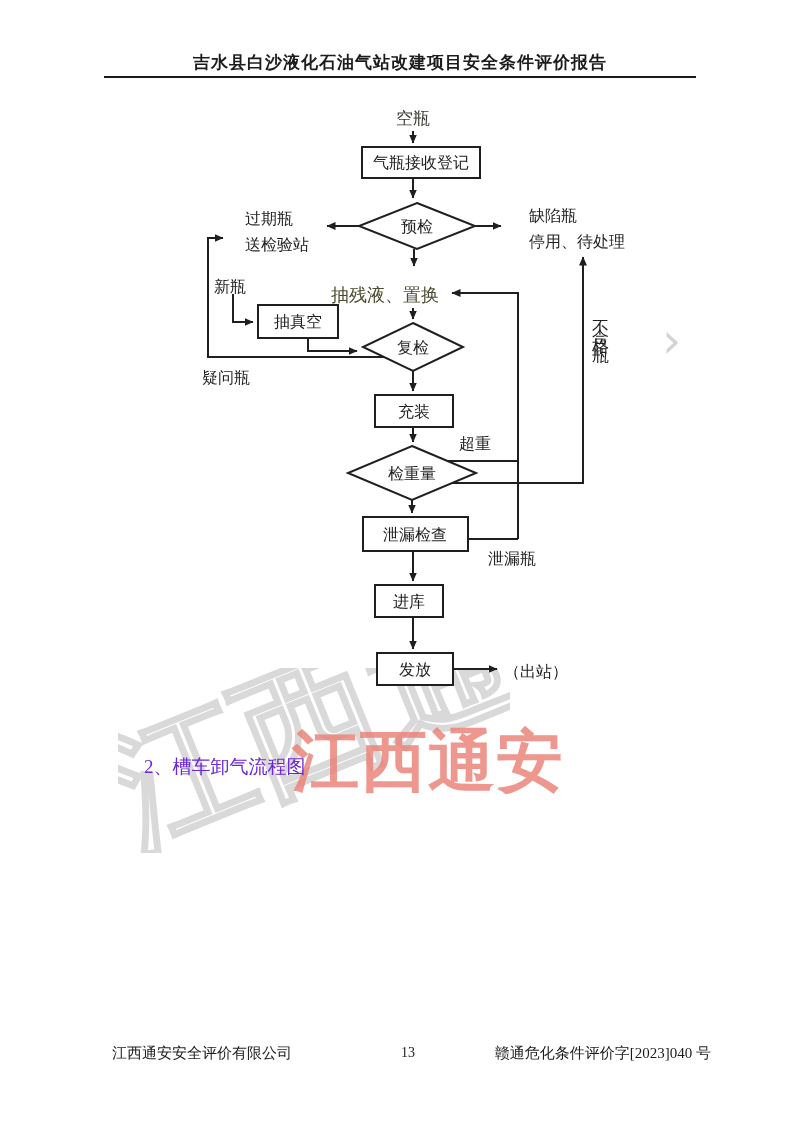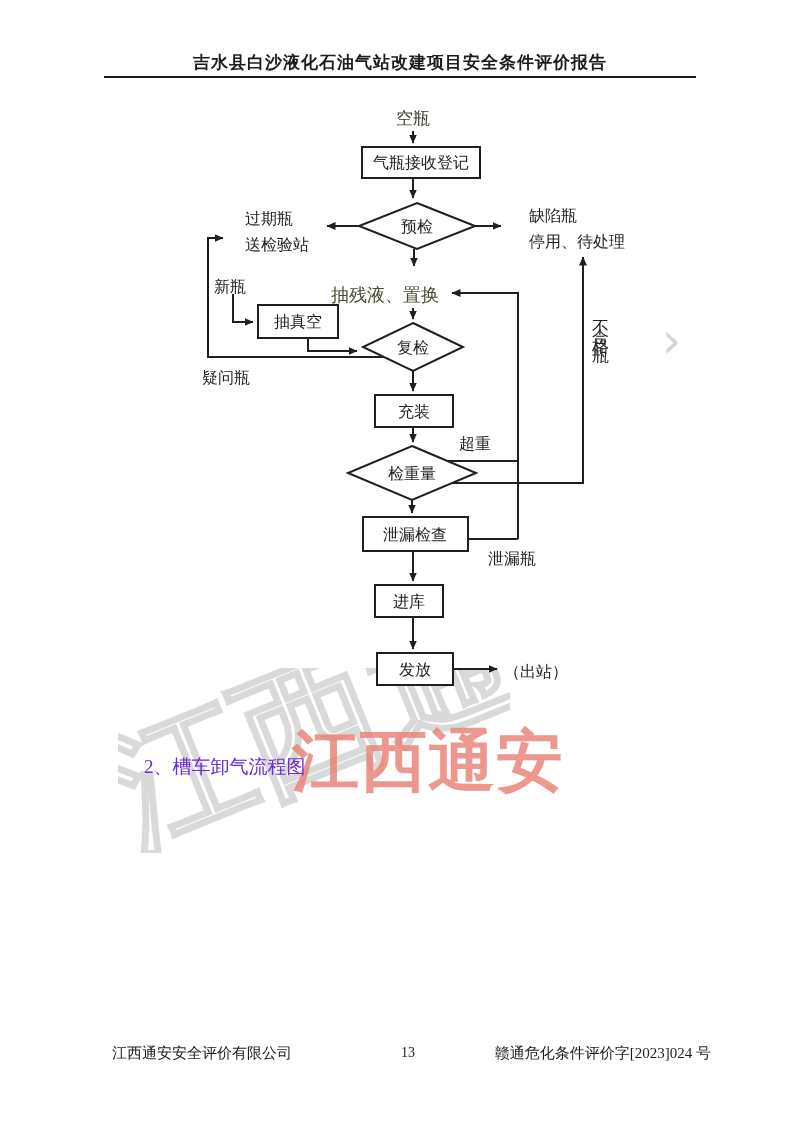--- a/index.html
+++ b/index.html
@@ -143,13 +143,13 @@
 <div class="vertical-label">不合格瓶</div>
 
 <div class="wm-red">江西通安</div>
 
 <div class="section-title">2、槽车卸气流程图</div>
 
 <div class="pager-next">›</div>
 
 <div class="footer-company serif">江西通安安全评价有限公司</div>
 <div class="footer-page serif">13</div>
-<div class="footer-docno serif">赣通危化条件评价字[2023]024 号</div>
+<div class="footer-docno serif">赣通危化条件评价字[2023]040 号</div>
 
 </body></html>

